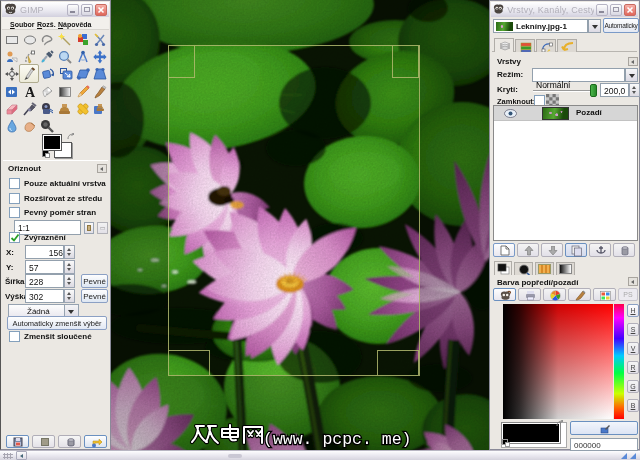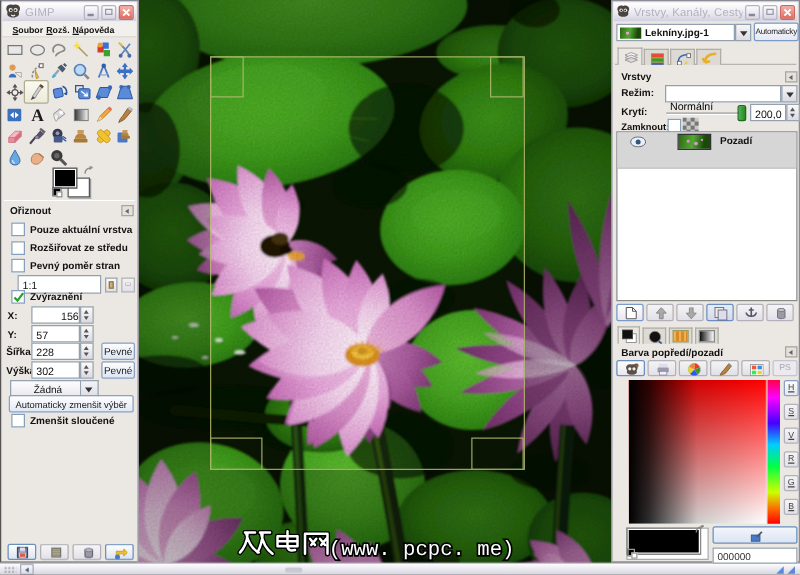--- a/index.html
+++ b/index.html
@@ -752,21 +752,21 @@
         <rect x="0" y="0" width="3.25" height="3.25" fill="#777"></rect>
         <rect x="6.5" y="0" width="3.25" height="3.25" fill="#777"></rect>
         <rect x="3.25" y="3.25" width="3.25" height="3.25" fill="#777"></rect>
         <rect x="9.75" y="3.25" width="3.25" height="3.25" fill="#777"></rect>
         <rect x="0" y="6.5" width="3.25" height="3.25" fill="#777"></rect>
         <rect x="6.5" y="6.5" width="3.25" height="3.25" fill="#777"></rect>
         <rect x="3.25" y="9.75" width="3.25" height="3.25" fill="#777"></rect>
         <rect x="9.75" y="9.75" width="3.25" height="3.25" fill="#777"></rect>
       </svg>
 <div class="abs" style="left:3px;top:104px;width:145px;height:136px;background:#fff;border:1px solid #8a8a8a;">
-<div class="abs" style="left:0;top:0;width:143px;height:29px;background:#d6d6d6;border-bottom:1px solid #c2c2c2;">
+<div class="abs" style="left:0;top:0;width:143px;height:15px;background:#d6d6d6;border-bottom:1px solid #c2c2c2;">
 <svg class="abs" style="left:10px;top:3px" width="13" height="9">
             <ellipse cx="6.5" cy="4.5" rx="6" ry="4" fill="#e8f0f8" stroke="#667" stroke-width="0.8"></ellipse>
             <circle cx="6.5" cy="4.5" r="2" fill="#357"></circle>
           </svg>
 <div class="abs" style="left:48px;top:1px;width:27px;height:13px;background:radial-gradient(circle at 30% 45%,#c898c0 0 1px,transparent 1.5px),radial-gradient(circle at 55% 62%,#cc9ec8 0 1.2px,transparent 1.7px),radial-gradient(circle at 74% 35%,#c090b8 0 0.8px,transparent 1.2px),linear-gradient(100deg,#2a6a14,#56a832 45%,#1a4a0a 80%);border:1px solid #333;"></div>
 <span class="lbl" style="left:82px;top:2px;font-weight:bold;">Pozadí</span>
 </div>
 </div>
 <div class="btn" style="left:3px;top:242px;width:22px;height:14px;border-color:#7a9ac8;">
         <svg class="abs" style="left:6px;top:1px" width="10" height="11">

